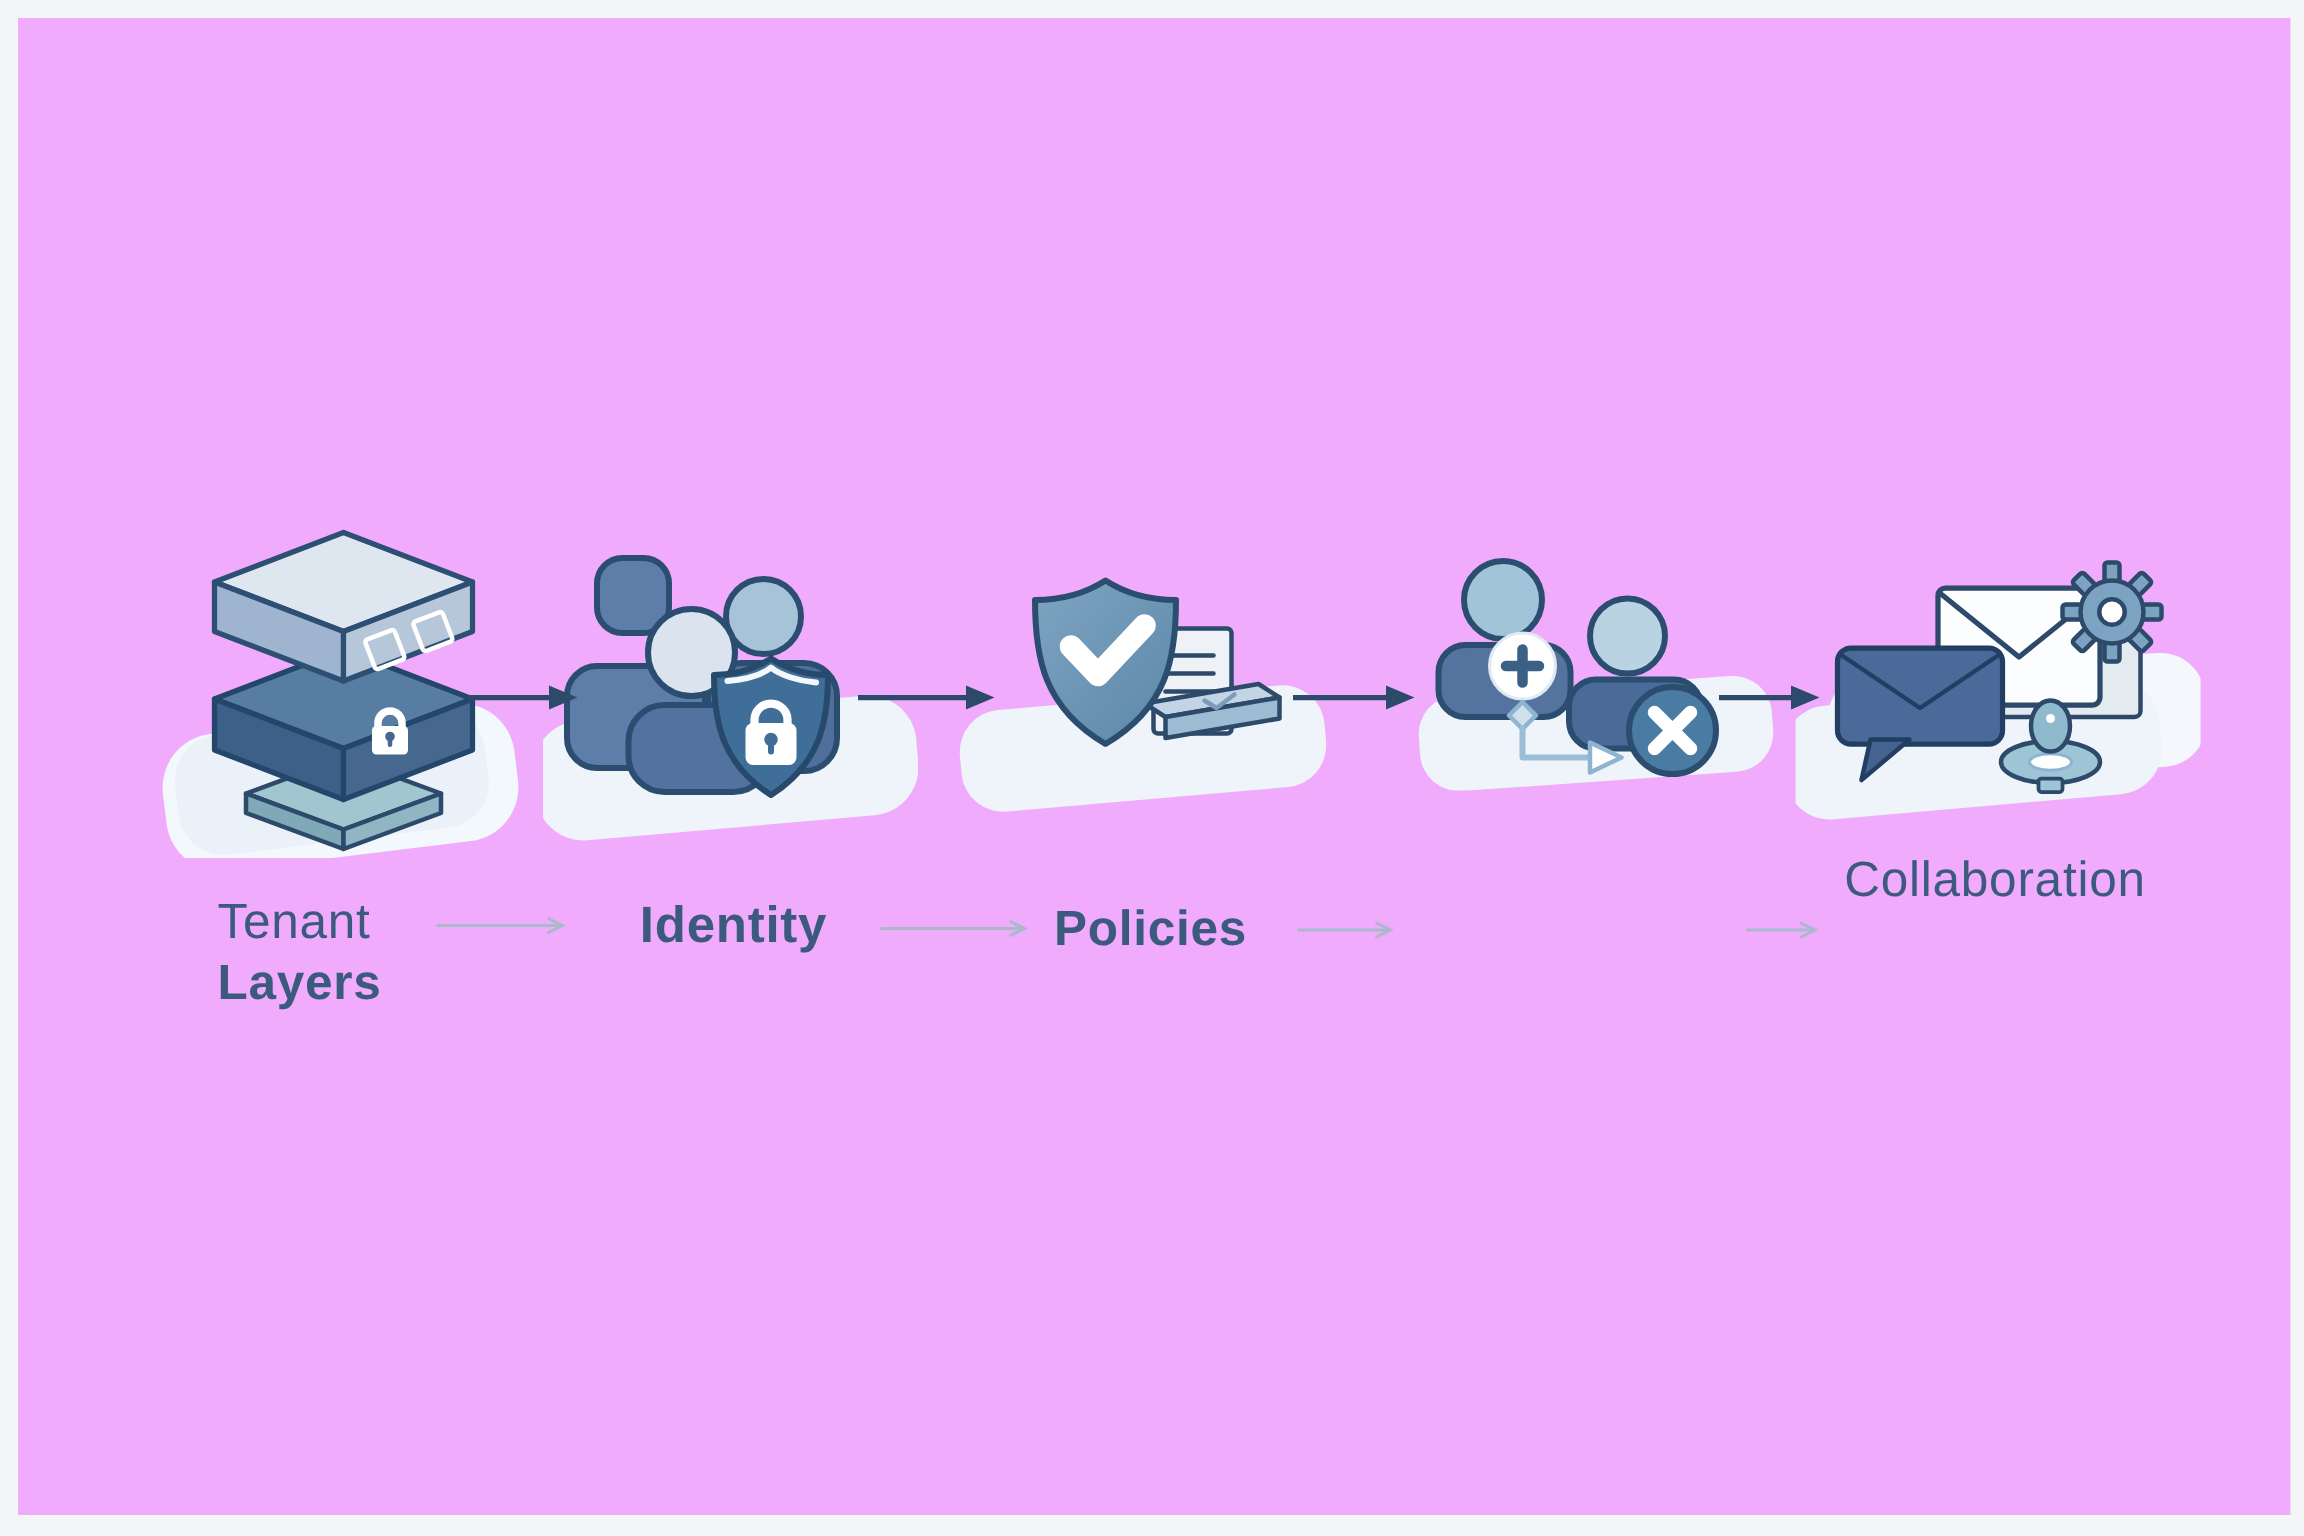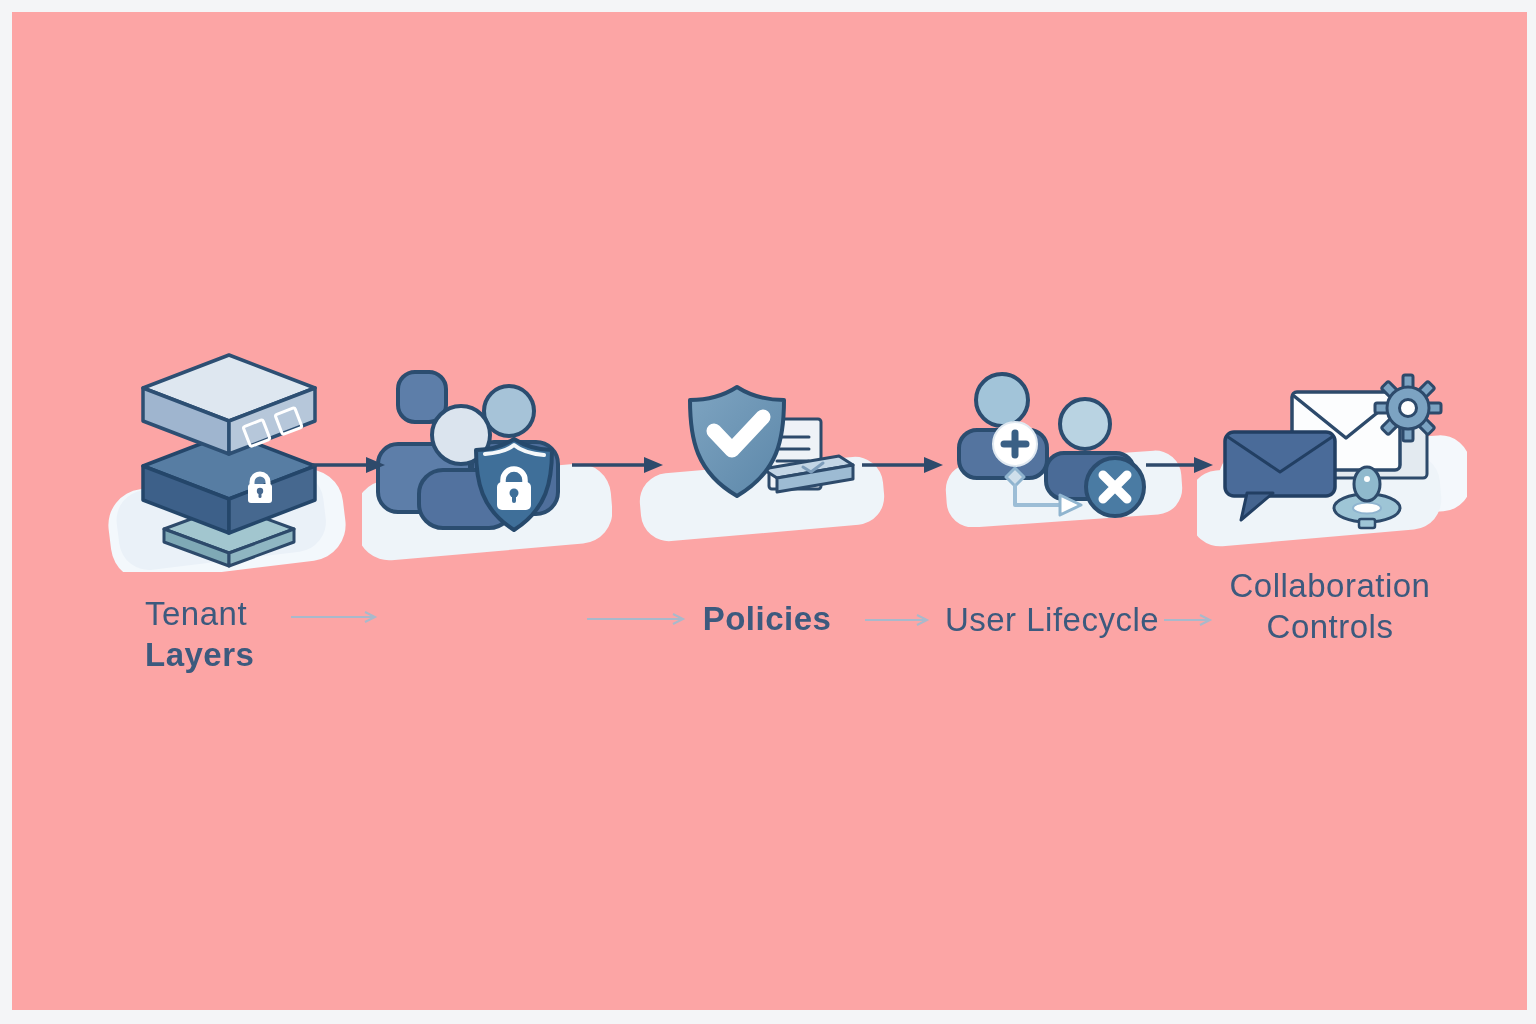--- a/index.html
+++ b/index.html
@@ -1,18 +1,18 @@
 <!DOCTYPE html>
 <html><head>
 <meta charset="utf-8">
 <style>
   * { margin:0; padding:0; box-sizing:border-box; }
   html,body { width:1536px; height:1024px; overflow:hidden; }
   body { background:#f4f5f7; font-family:"Liberation Sans", sans-serif; position:relative; }
-  .canvas { position:absolute; top:12px; left:12px; right:9px; bottom:14px; background:#fca5a5; }
+  .canvas { position:absolute; top:12px; left:12px; right:9px; bottom:14px; background:#f0abfc; }
   .abs { position:absolute; }
   .stage-label { color:#3c5a7e; font-size:33px; letter-spacing:0.5px; line-height:41px; text-align:center; }
   .stage-label .l1, .stage-label .l2 { display:block; }
   .w-normal { font-weight:400; }
   .w-bold   { font-weight:700; }
   svg { display:block; }
 </style>
 </head>
 <body>
 
@@ -189,24 +189,23 @@
   </svg>
   <svg class="abs" style="left:1150px; top:600px;" width="58" height="16" viewBox="0 0 58 16">
     <line x1="2" y1="8" x2="46" y2="8" stroke="#a9b9cb" stroke-width="2"></line>
       <polyline points="38,3 48,8 38,13" fill="none" stroke="#a9b9cb" stroke-width="2"></polyline>
   </svg>
 
   <div class="abs stage-label" style="left:133px; top:581px; text-align:left;">
     <span class="l1 w-normal">Tenant</span>
     <span class="l2 w-bold">Layers</span>
   </div>
+  <div class="abs stage-label w-bold" style="left:377px; top:585px; width:200px; font-size:34px;">
+    <span class="l1">Identity</span>
+  </div>
   <div class="abs stage-label w-normal" style="left:655px; top:586px; width:200px;font-weight:bold;">
     <span class="l1">Policies</span>
   </div>
-  <div class="abs stage-label w-normal" style="left:890px; top:587px; width:300px;">
-    <span class="l1">User Lifecycle</span>
-  </div>
   <div class="abs stage-label w-normal" style="left:1168px; top:553px; width:300px;">
     <span class="l1">Collaboration</span>
-    <span class="l2">Controls</span>
   </div>
 
 </div>
 
 </body></html>

